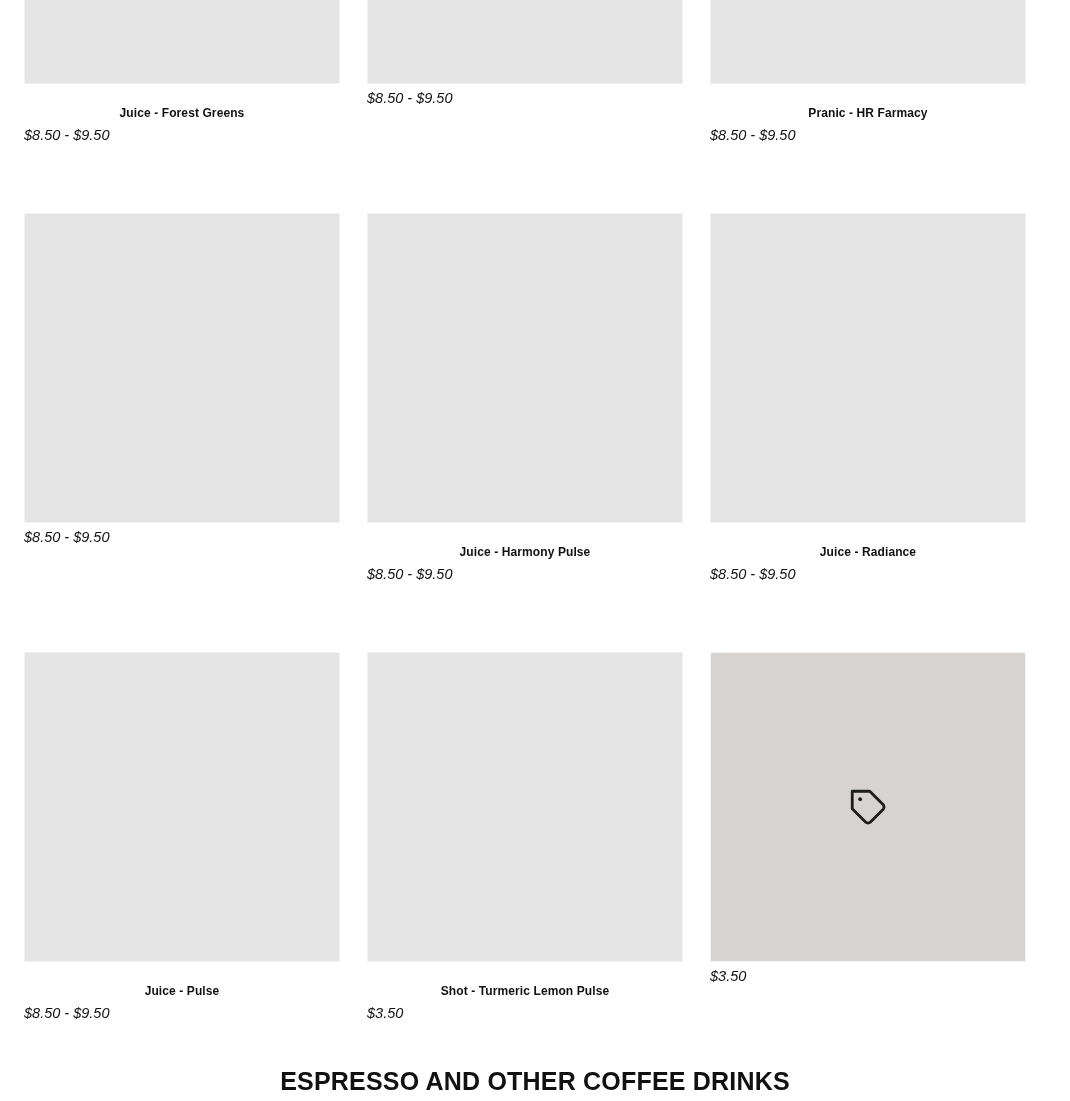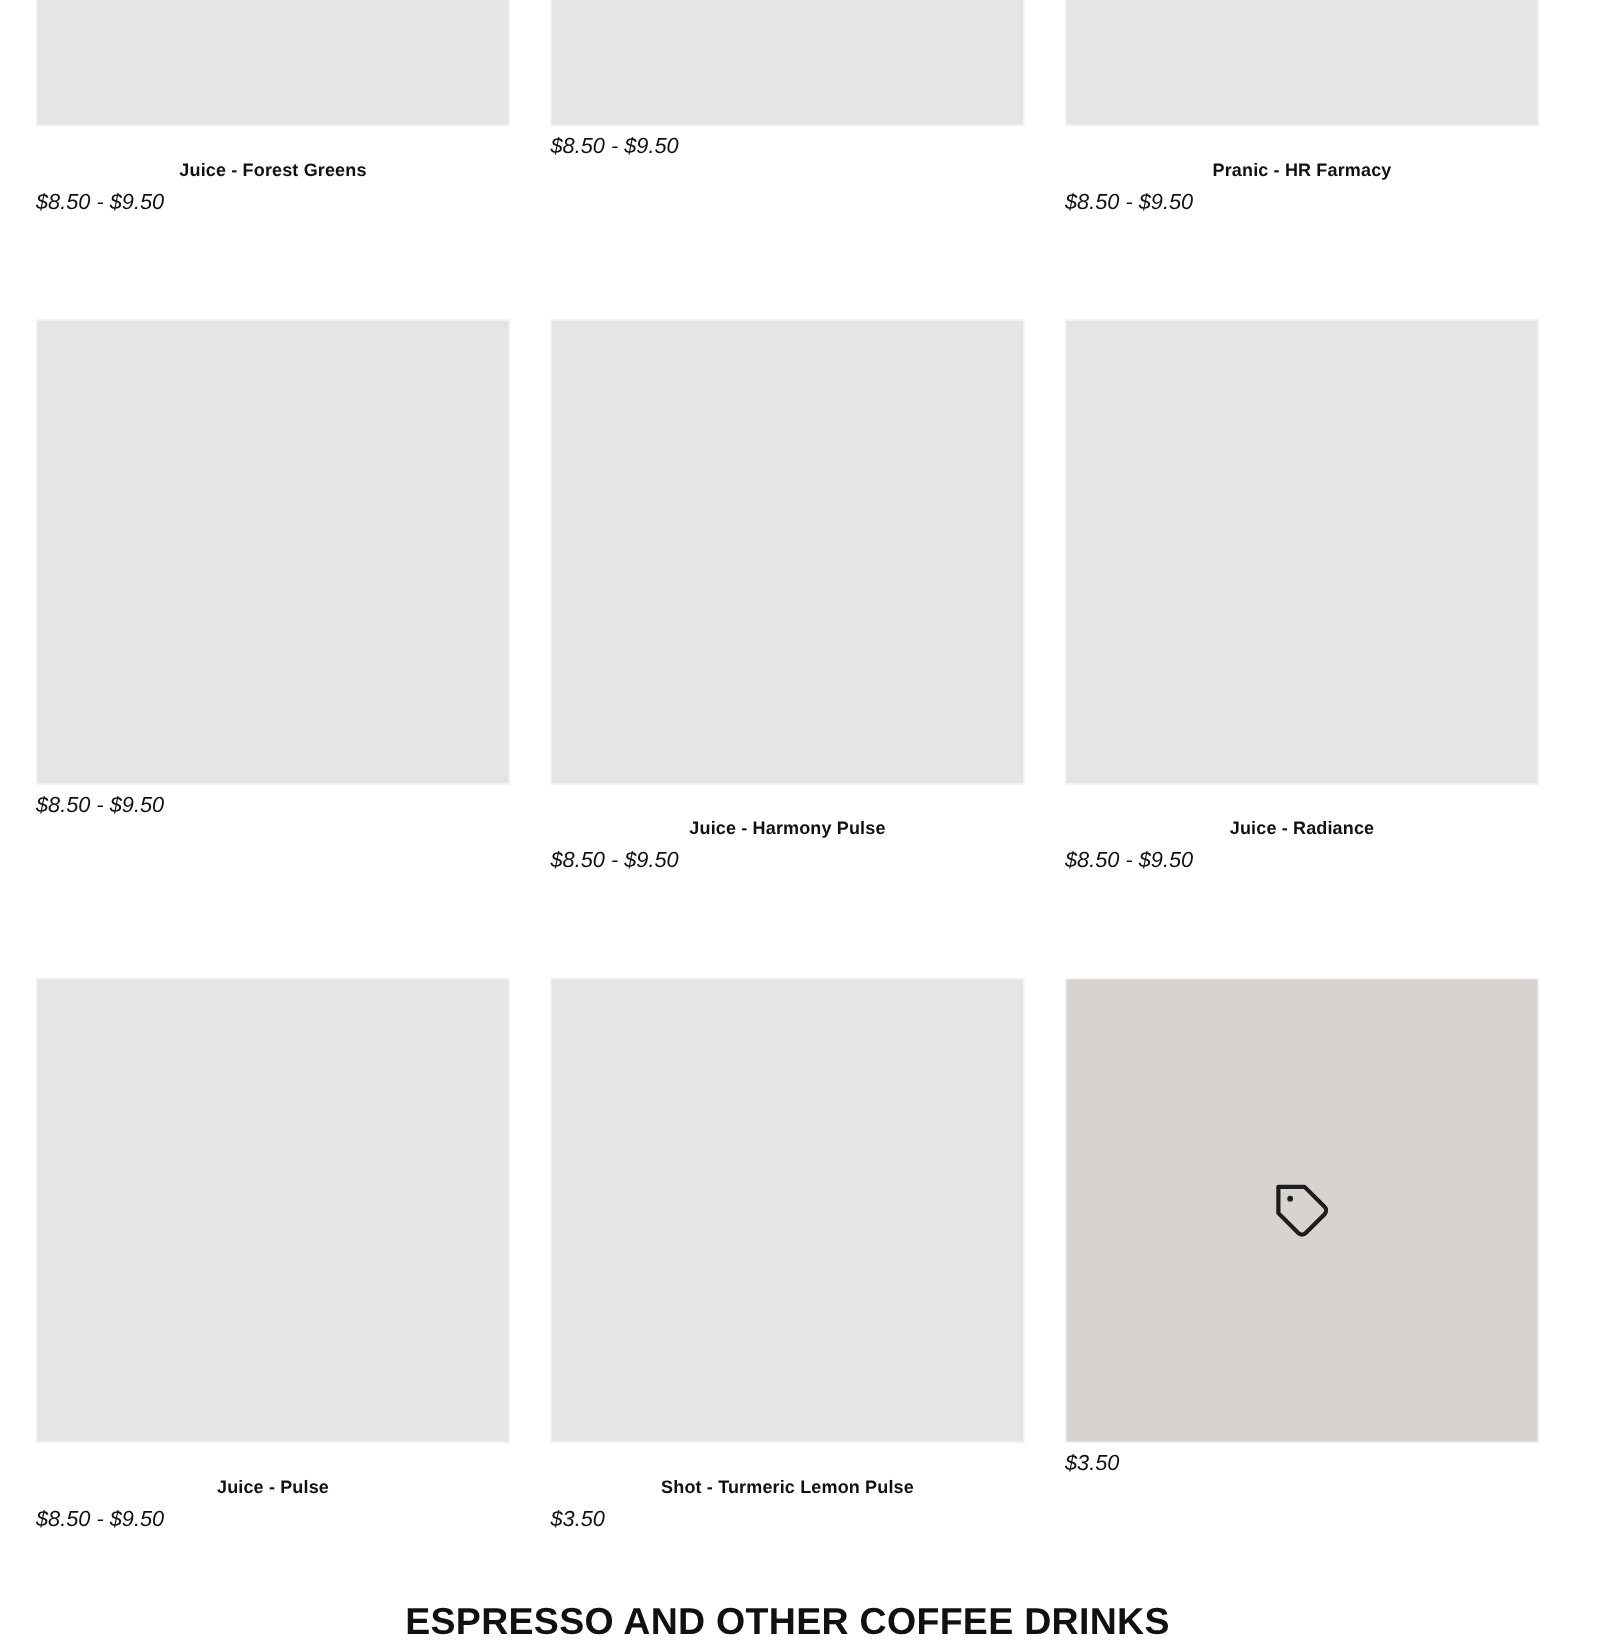--- a/index.html
+++ b/index.html
@@ -86,21 +86,21 @@
     color: #111111;
     text-align: left;
     width: 316px;
   }
 
   .row-gap { height: 69px; }
 
   
   .section-heading {
     position: absolute;
-    left: 0;
+    left: 10px;
     top: 1066px;
     width: 1050px;
     text-align: center;
     font-size: 25px;
     font-weight: 700;
     letter-spacing: 0.2px;
     color: #111111;
     line-height: 1.25;
   }
 </style>

